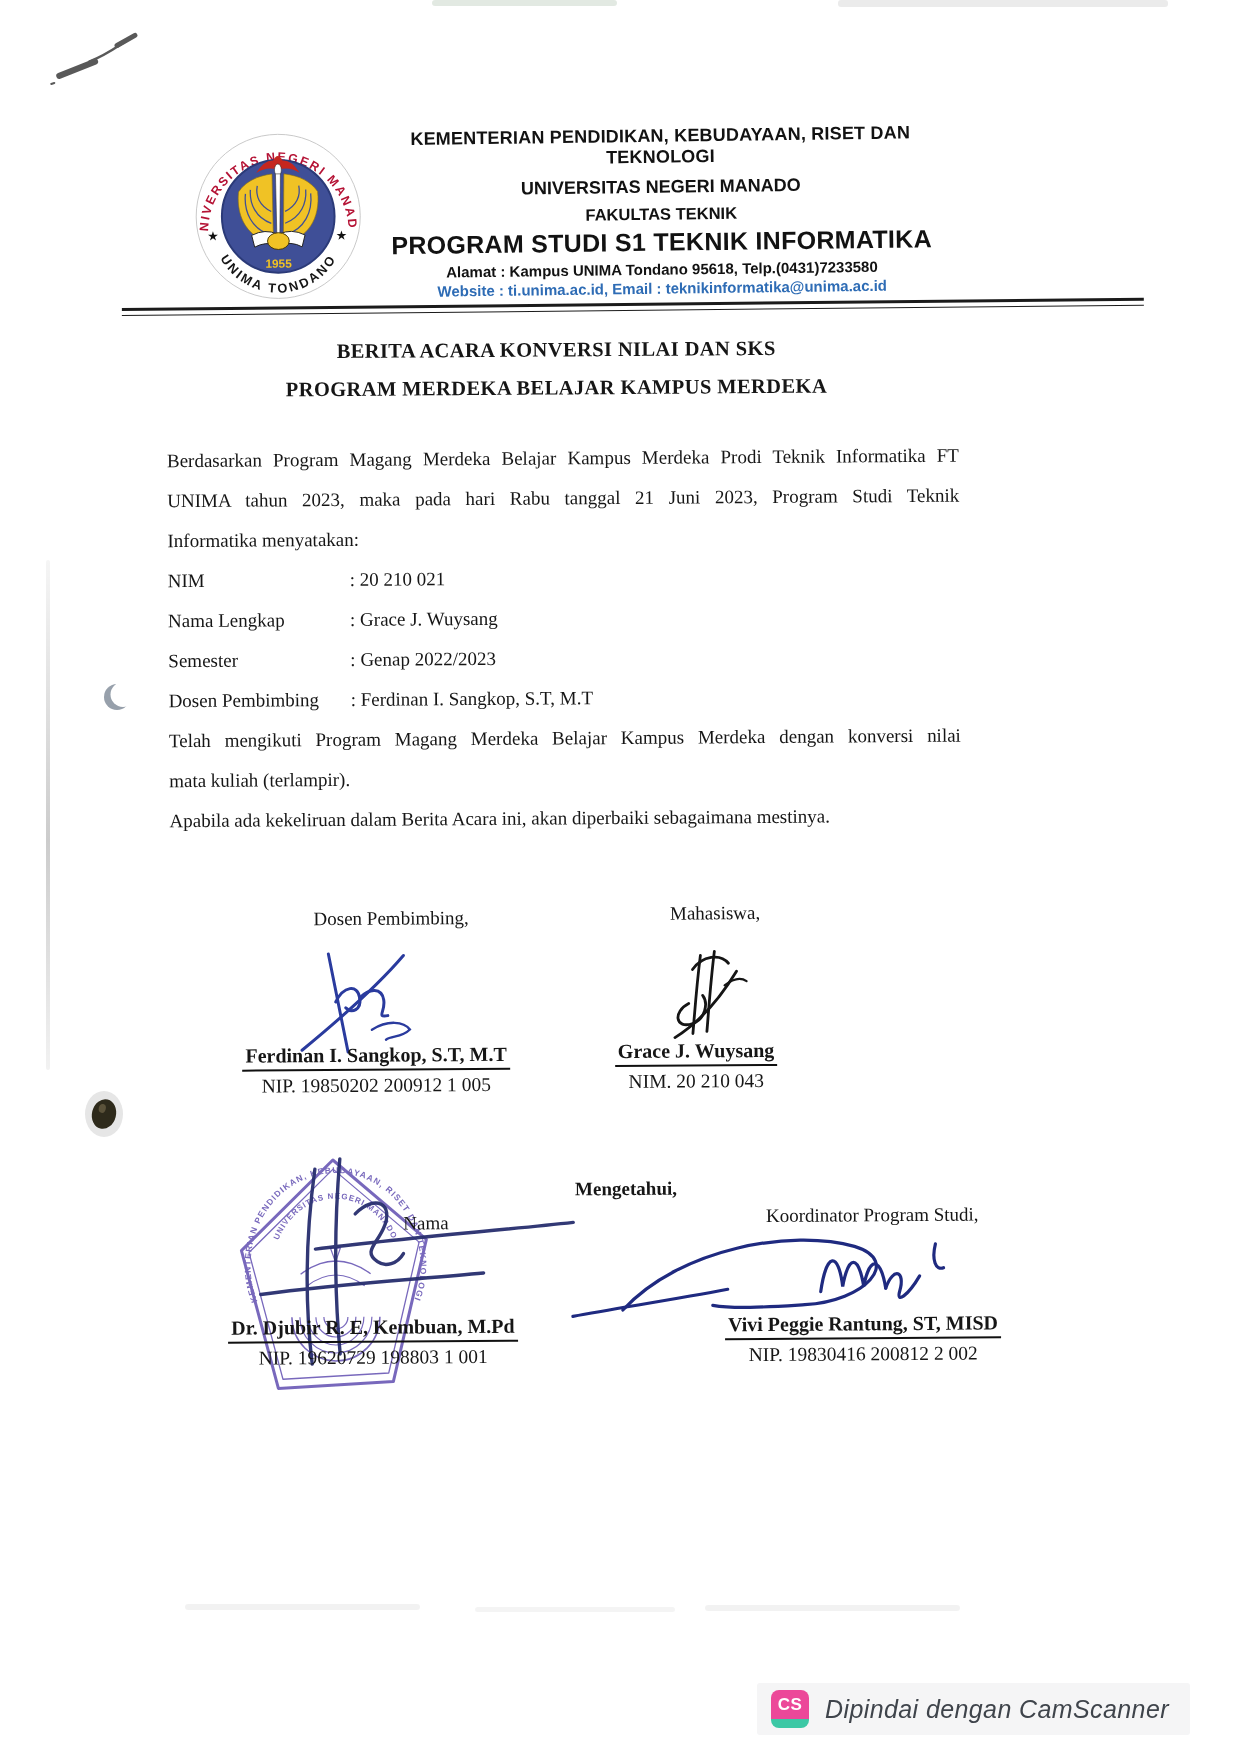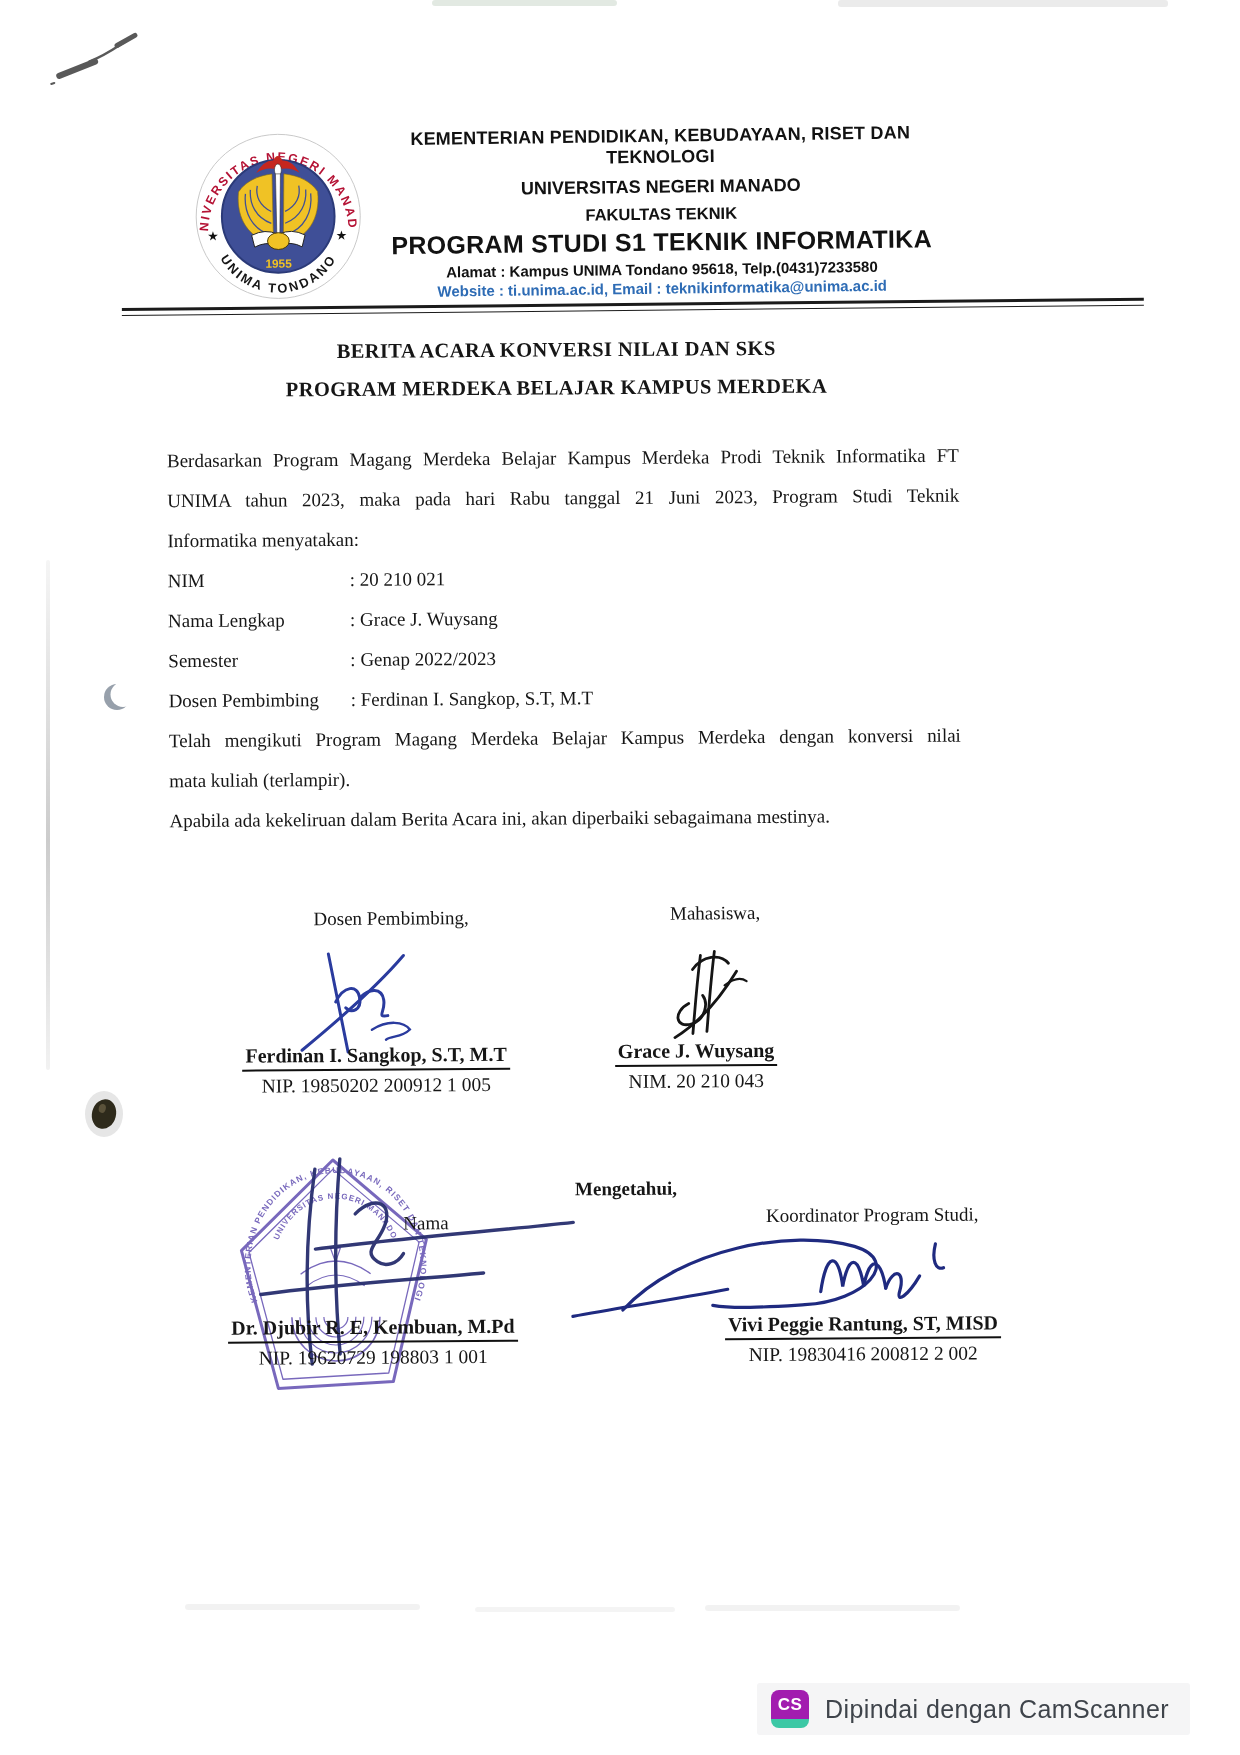--- a/index.html
+++ b/index.html
@@ -45,24 +45,24 @@
   .crease{position:absolute;left:46px;top:560px;width:4px;height:510px;border-radius:3px;
     background:linear-gradient(to bottom,rgba(0,0,0,0.04),rgba(0,0,0,0.20) 55%,rgba(0,0,0,0.05));}
   .smudge{position:absolute;border-radius:3px;}
   
   .cs-badge{
     position:absolute;left:757px;top:1683px;width:433px;height:52px;background:#f5f5f6;
     border-radius:3px;display:flex;align-items:center;padding-left:14px;box-sizing:border-box;
     font-family:"Liberation Sans","DejaVu Sans",sans-serif;z-index:50;
   }
   .cs-icon{width:38px;height:38px;border-radius:8px;overflow:hidden;flex:0 0 auto;}
-  .cs-icon-top{height:29px;background:#a21caf;color:#ffffff;font-weight:bold;font-size:17px;
+  .cs-icon-top{height:29px;background:#ec4899;color:#ffffff;font-weight:bold;font-size:17px;
     display:flex;align-items:center;justify-content:center;letter-spacing:.5px;}
   .cs-icon-bot{height:9px;background:#3cc8a5;}
-  .cs-text{margin-left:16px;font-size:25px;color:#3f444b;letter-spacing:.4px;}
+  .cs-text{margin-left:16px;font-size:25px;color:#3f444b;letter-spacing:.4px;font-style:italic;}
 </style>
 </head>
 <body>
 
 <div id="page">
 
   <div class="crease"></div>
   <div class="smudge" style="left:432px;top:0;width:185px;height:6px;background:rgba(150,175,150,0.28);"></div>
   <div class="smudge" style="left:838px;top:0;width:330px;height:7px;background:rgba(165,165,165,0.22);"></div>
   <div class="smudge" style="left:185px;top:1604px;width:235px;height:6px;background:rgba(0,0,0,0.05);"></div>

